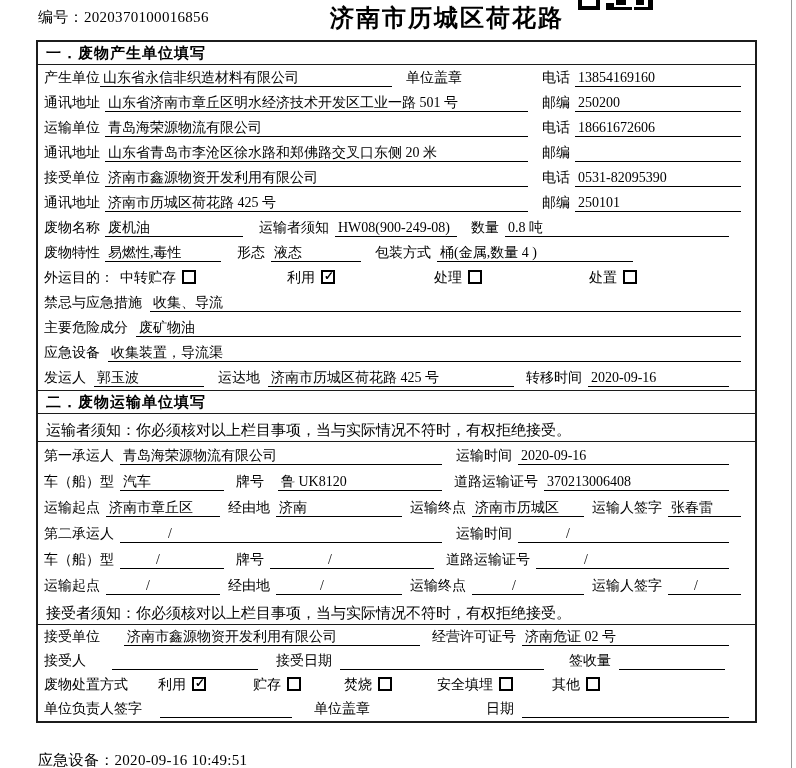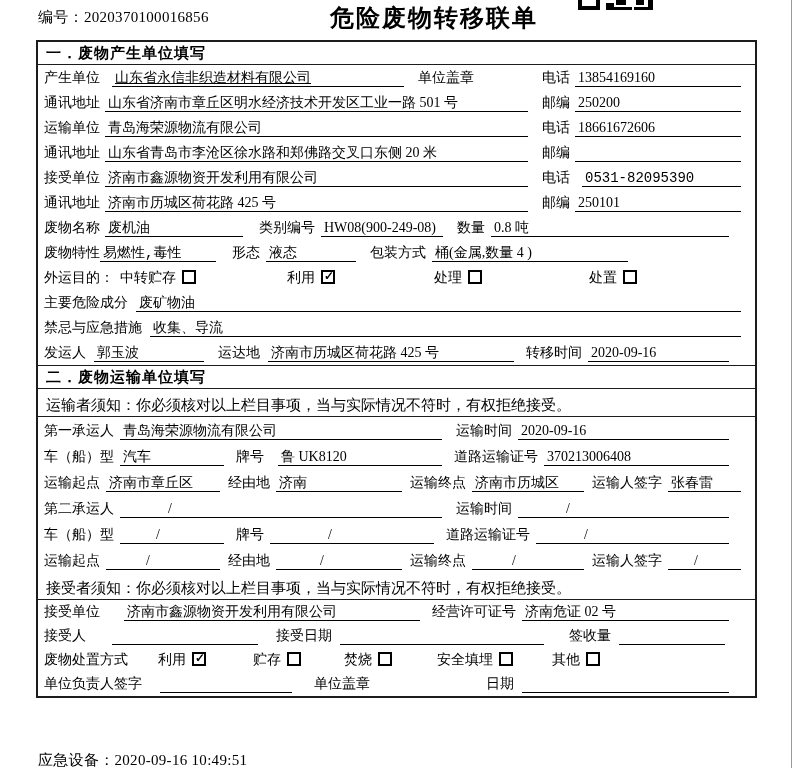--- a/index.html
+++ b/index.html
@@ -40,42 +40,42 @@
   .slash { padding-left:48px; }
   .footer { position:absolute; left:38px; top:751px; font-size:15px; letter-spacing:0.3px; }
 </style>
 </head>
 <body>
 
 <div class="page-edge"></div>
 
 <div class="topbar">
   <div class="form-number"><span>编号：</span><span>2020370100016856</span></div>
-  <div class="doc-title">危险废物转移联单</div>
+  <div class="doc-title">济南市历城区荷花路</div>
   <svg class="qr" width="76" height="10" viewBox="0 0 76 10">
     <rect x="0" y="0" width="4" height="10" fill="#000"></rect>
       <rect x="18" y="0" width="4" height="10" fill="#000"></rect>
     <rect x="2" y="6" width="18" height="4" fill="#000"></rect>
       <rect x="28" y="3" width="8" height="7" fill="#000"></rect>
     <rect x="38" y="0" width="10" height="5" fill="#000"></rect>
       <rect x="36" y="7" width="18" height="3" fill="#000"></rect>
     <rect x="58" y="0" width="8" height="5" fill="#000"></rect>
       <rect x="56" y="7" width="16" height="3" fill="#000"></rect>
     <rect x="70" y="0" width="5" height="10" fill="#000"></rect>
   </svg>
 </div>
 
 <div class="form">
 
   <div class="sec">一．废物产生单位填写</div>
 
   <div class="r">
     <div class="left">
       <span class="lbl">产生单位</span>
-      <span class="val" style="width:292px;margin-left:12px;text-decoration:underline;">山东省永信非织造材料有限公司</span>
+      <span class="val" style="width:292px;margin-left:0;">山东省永信非织造材料有限公司</span>
       <span class="lbl" style="margin-left:14px;">单位盖章</span>
     </div>
     <span class="lbl">电话</span>
     <span class="val grow" style="margin-left:5px;margin-right:2px;">13854169160</span>
   </div>
 
   <div class="r">
     <div class="left">
       <span class="lbl">通讯地址</span>
       <span class="val grow" style="margin-left:5px;">山东省济南市章丘区明水经济技术开发区工业一路 501 号</span>
@@ -101,68 +101,72 @@
     <span class="lbl">邮编</span>
     <span class="val grow" style="margin-left:5px;margin-right:2px;"></span>
   </div>
 
   <div class="r">
     <div class="left">
       <span class="lbl">接受单位</span>
       <span class="val grow" style="margin-left:5px;">济南市鑫源物资开发利用有限公司</span>
     </div>
     <span class="lbl">电话</span>
-    <span class="val grow" style="margin-left:12px;margin-right:2px;font-family:Liberation Mono, monospace;">0531-82095390</span>
+    <span class="val grow" style="margin-left:5px;margin-right:2px;">0531-82095390</span>
   </div>
 
   <div class="r">
     <div class="left">
       <span class="lbl">通讯地址</span>
       <span class="val grow" style="margin-left:5px;">济南市历城区荷花路 425 号</span>
     </div>
     <span class="lbl">邮编</span>
     <span class="val grow" style="margin-left:5px;margin-right:2px;">250101</span>
   </div>
 
   <div class="r">
     <span class="lbl">废物名称</span>
     <span class="val" style="width:138px;margin-left:5px;">废机油</span>
-    <span class="lbl" style="margin-left:16px;">类别编号</span>
+    <span class="lbl" style="margin-left:16px;">运输者须知</span>
     <span class="val" style="width:122px;margin-left:6px;">HW08(900-249-08)</span>
     <span class="lbl" style="margin-left:14px;">数量</span>
     <span class="val grow" style="margin-left:6px;margin-right:14px;">0.8 吨</span>
   </div>
 
   <div class="r">
     <span class="lbl">废物特性</span>
-    <span class="val" style="width:116px;font-family:Liberation Mono, monospace;">易燃性,毒性</span>
+    <span class="val" style="width:116px;margin-left:5px;">易燃性,毒性</span>
     <span class="lbl" style="margin-left:16px;font-family:Liberation Mono, monospace;">形态</span>
     <span class="val" style="width:90px;margin-left:6px;">液态</span>
     <span class="lbl" style="margin-left:14px;">包装方式</span>
     <span class="val" style="width:196px;margin-left:6px;">桶(金属,数量 4 )</span>
   </div>
 
   <div class="r">
     <span class="lbl">外运目的：</span>
     <span class="opt" style="margin-left:6px;"><span>中转贮存</span><span class="cb"></span></span>
     <span class="opt" style="margin-left:92px;"><span>利用</span><span class="cb checked"></span></span>
     <span class="opt" style="margin-left:100px;"><span>处理</span><span class="cb"></span></span>
     <span class="opt" style="margin-left:108px;"><span>处置</span><span class="cb"></span></span>
   </div>
 
   <div class="r">
+    <span class="lbl">禁忌与应急措施</span>
+    <span class="val grow" style="margin-left:8px;margin-right:2px;">收集、导流</span>
+  </div>
+
+  <div class="r">
     <span class="lbl">主要危险成分</span>
     <span class="val grow" style="margin-left:8px;margin-right:2px;">废矿物油</span>
   </div>
 
   <div class="r">
-    <span class="lbl">禁忌与应急措施</span>
-    <span class="val grow" style="margin-left:8px;margin-right:2px;">收集、导流</span>
-  </div>
-
+    <span class="lbl">应急设备</span>
+    <span class="val grow" style="margin-left:8px;margin-right:2px;">收集装置，导流渠</span>
+  </div>
 
   <div class="r">
     <span class="lbl">发运人</span>
     <span class="val" style="width:110px;margin-left:8px;">郭玉波</span>
     <span class="lbl" style="margin-left:14px;">运达地</span>
     <span class="val" style="width:246px;margin-left:8px;">济南市历城区荷花路 425 号</span>
     <span class="lbl" style="margin-left:12px;">转移时间</span>
     <span class="val grow" style="margin-left:6px;margin-right:14px;">2020-09-16</span>
   </div>
 

